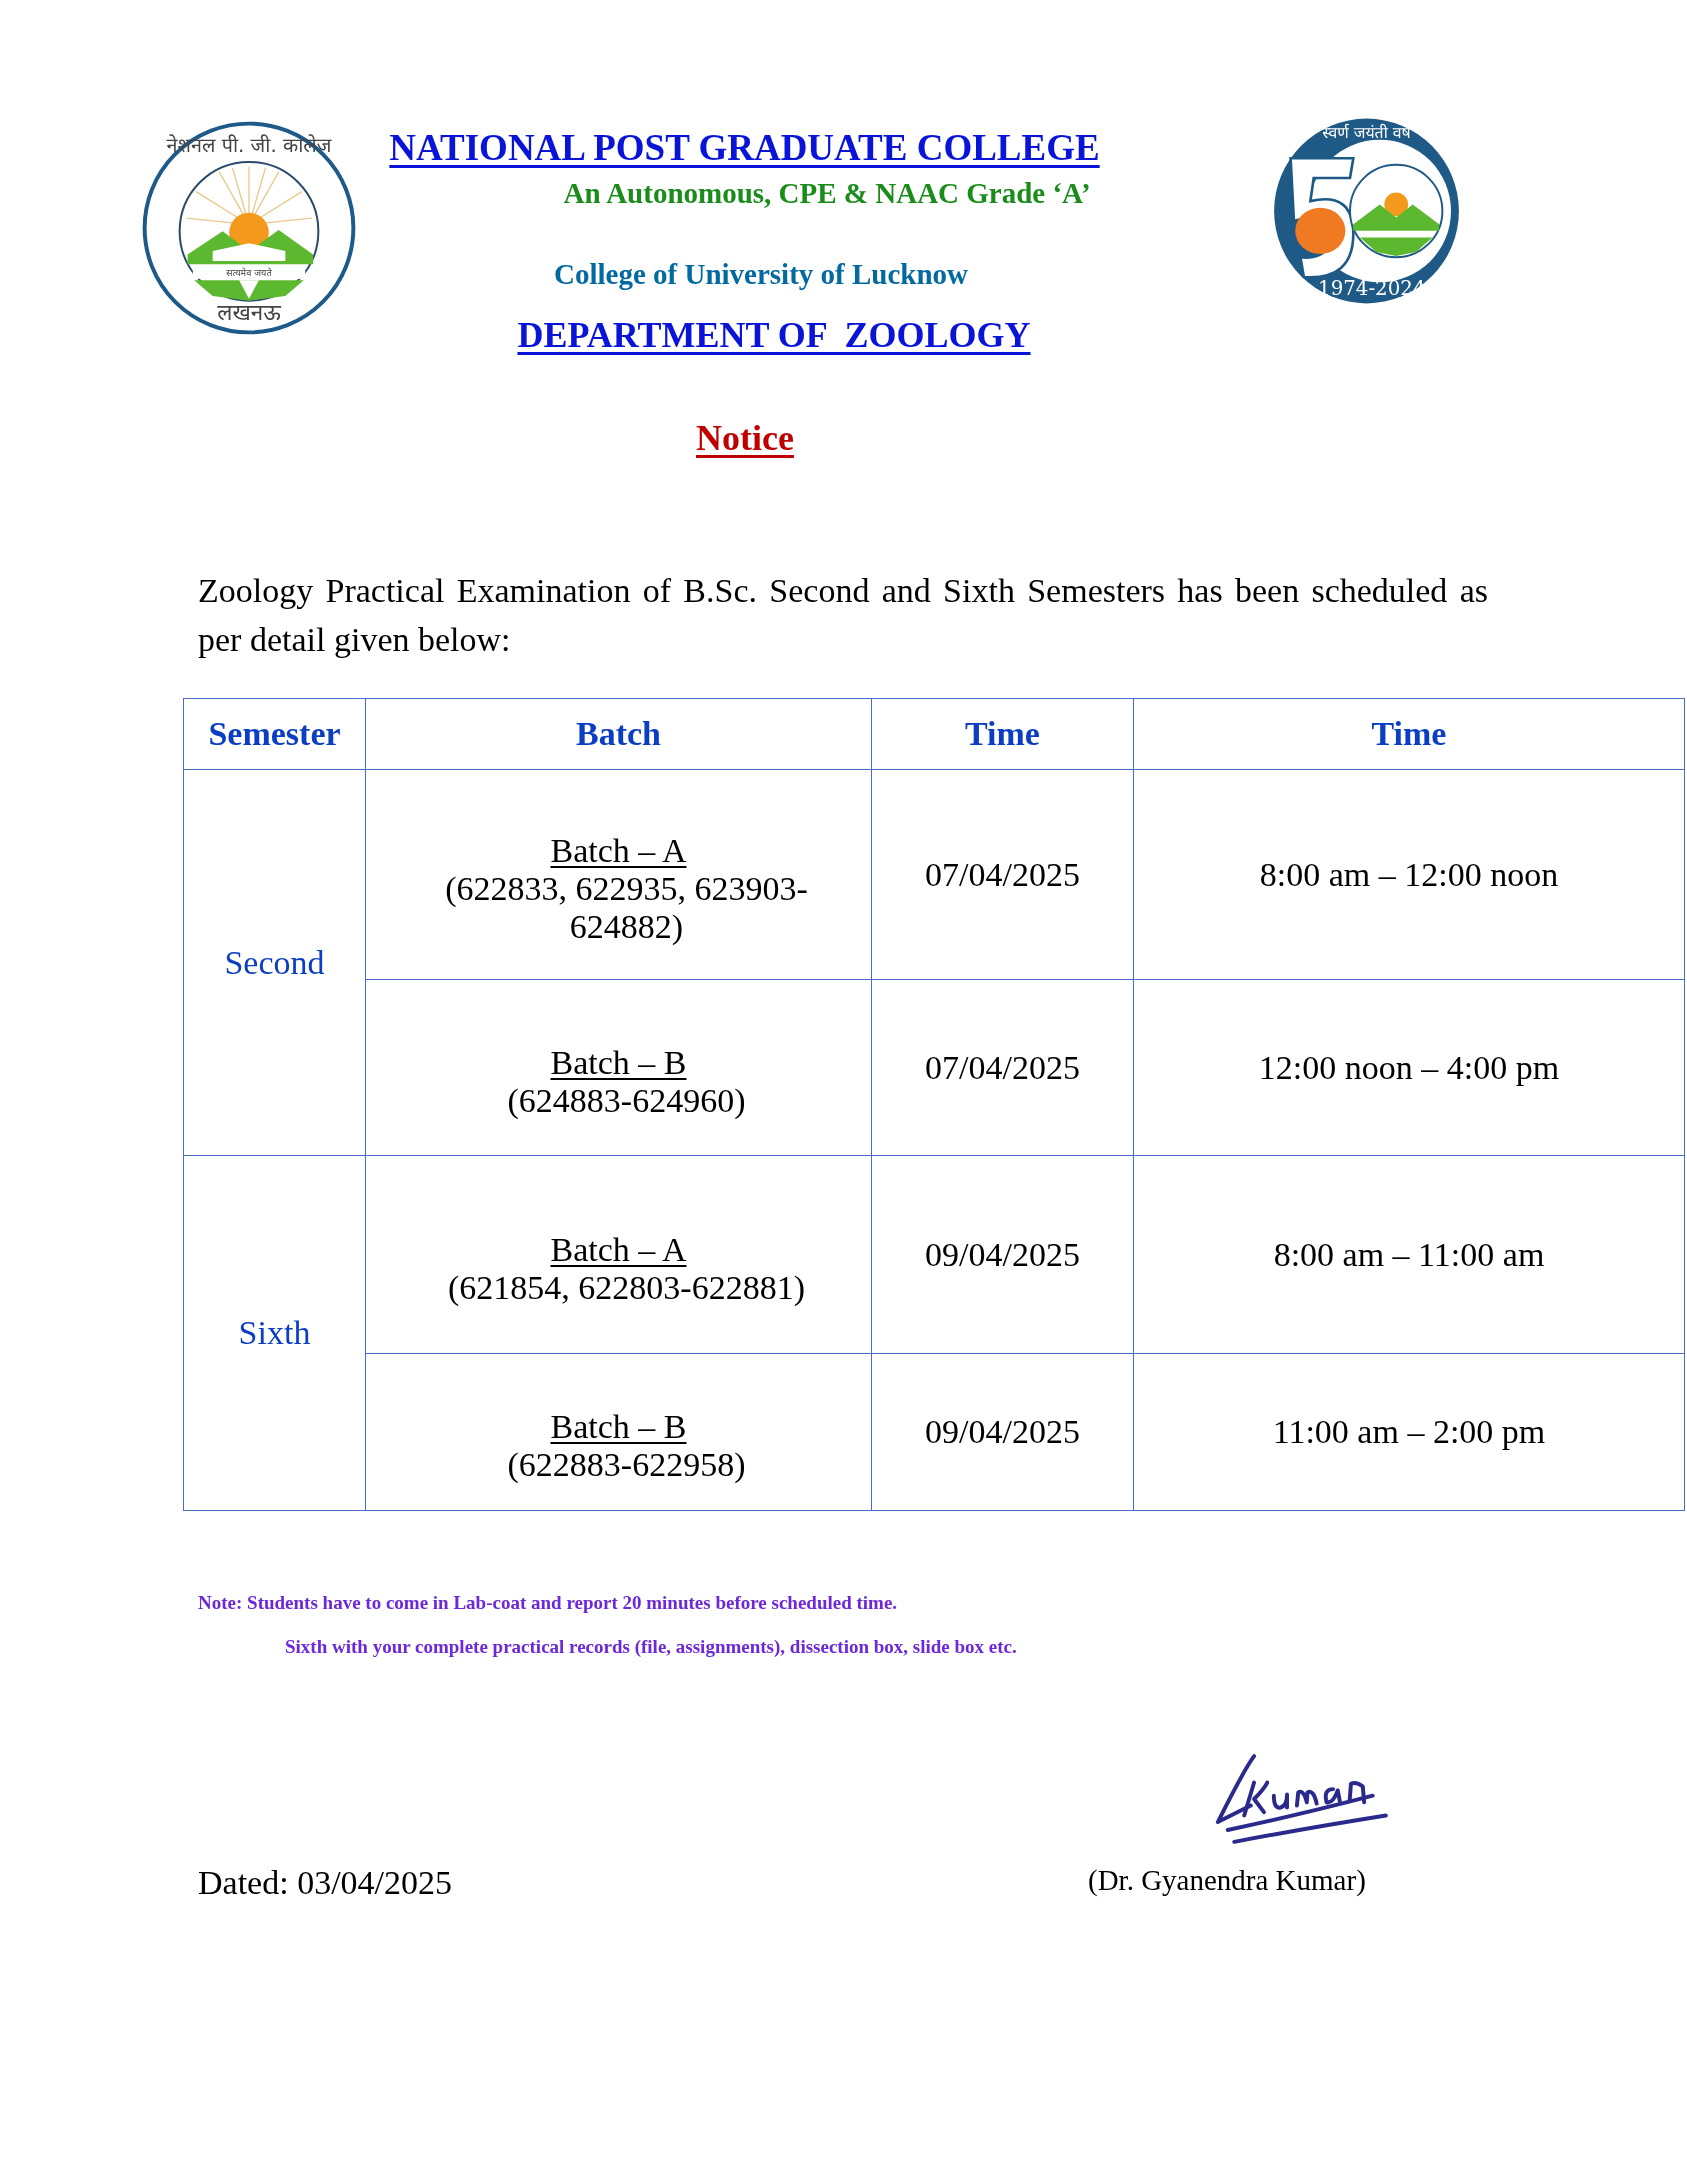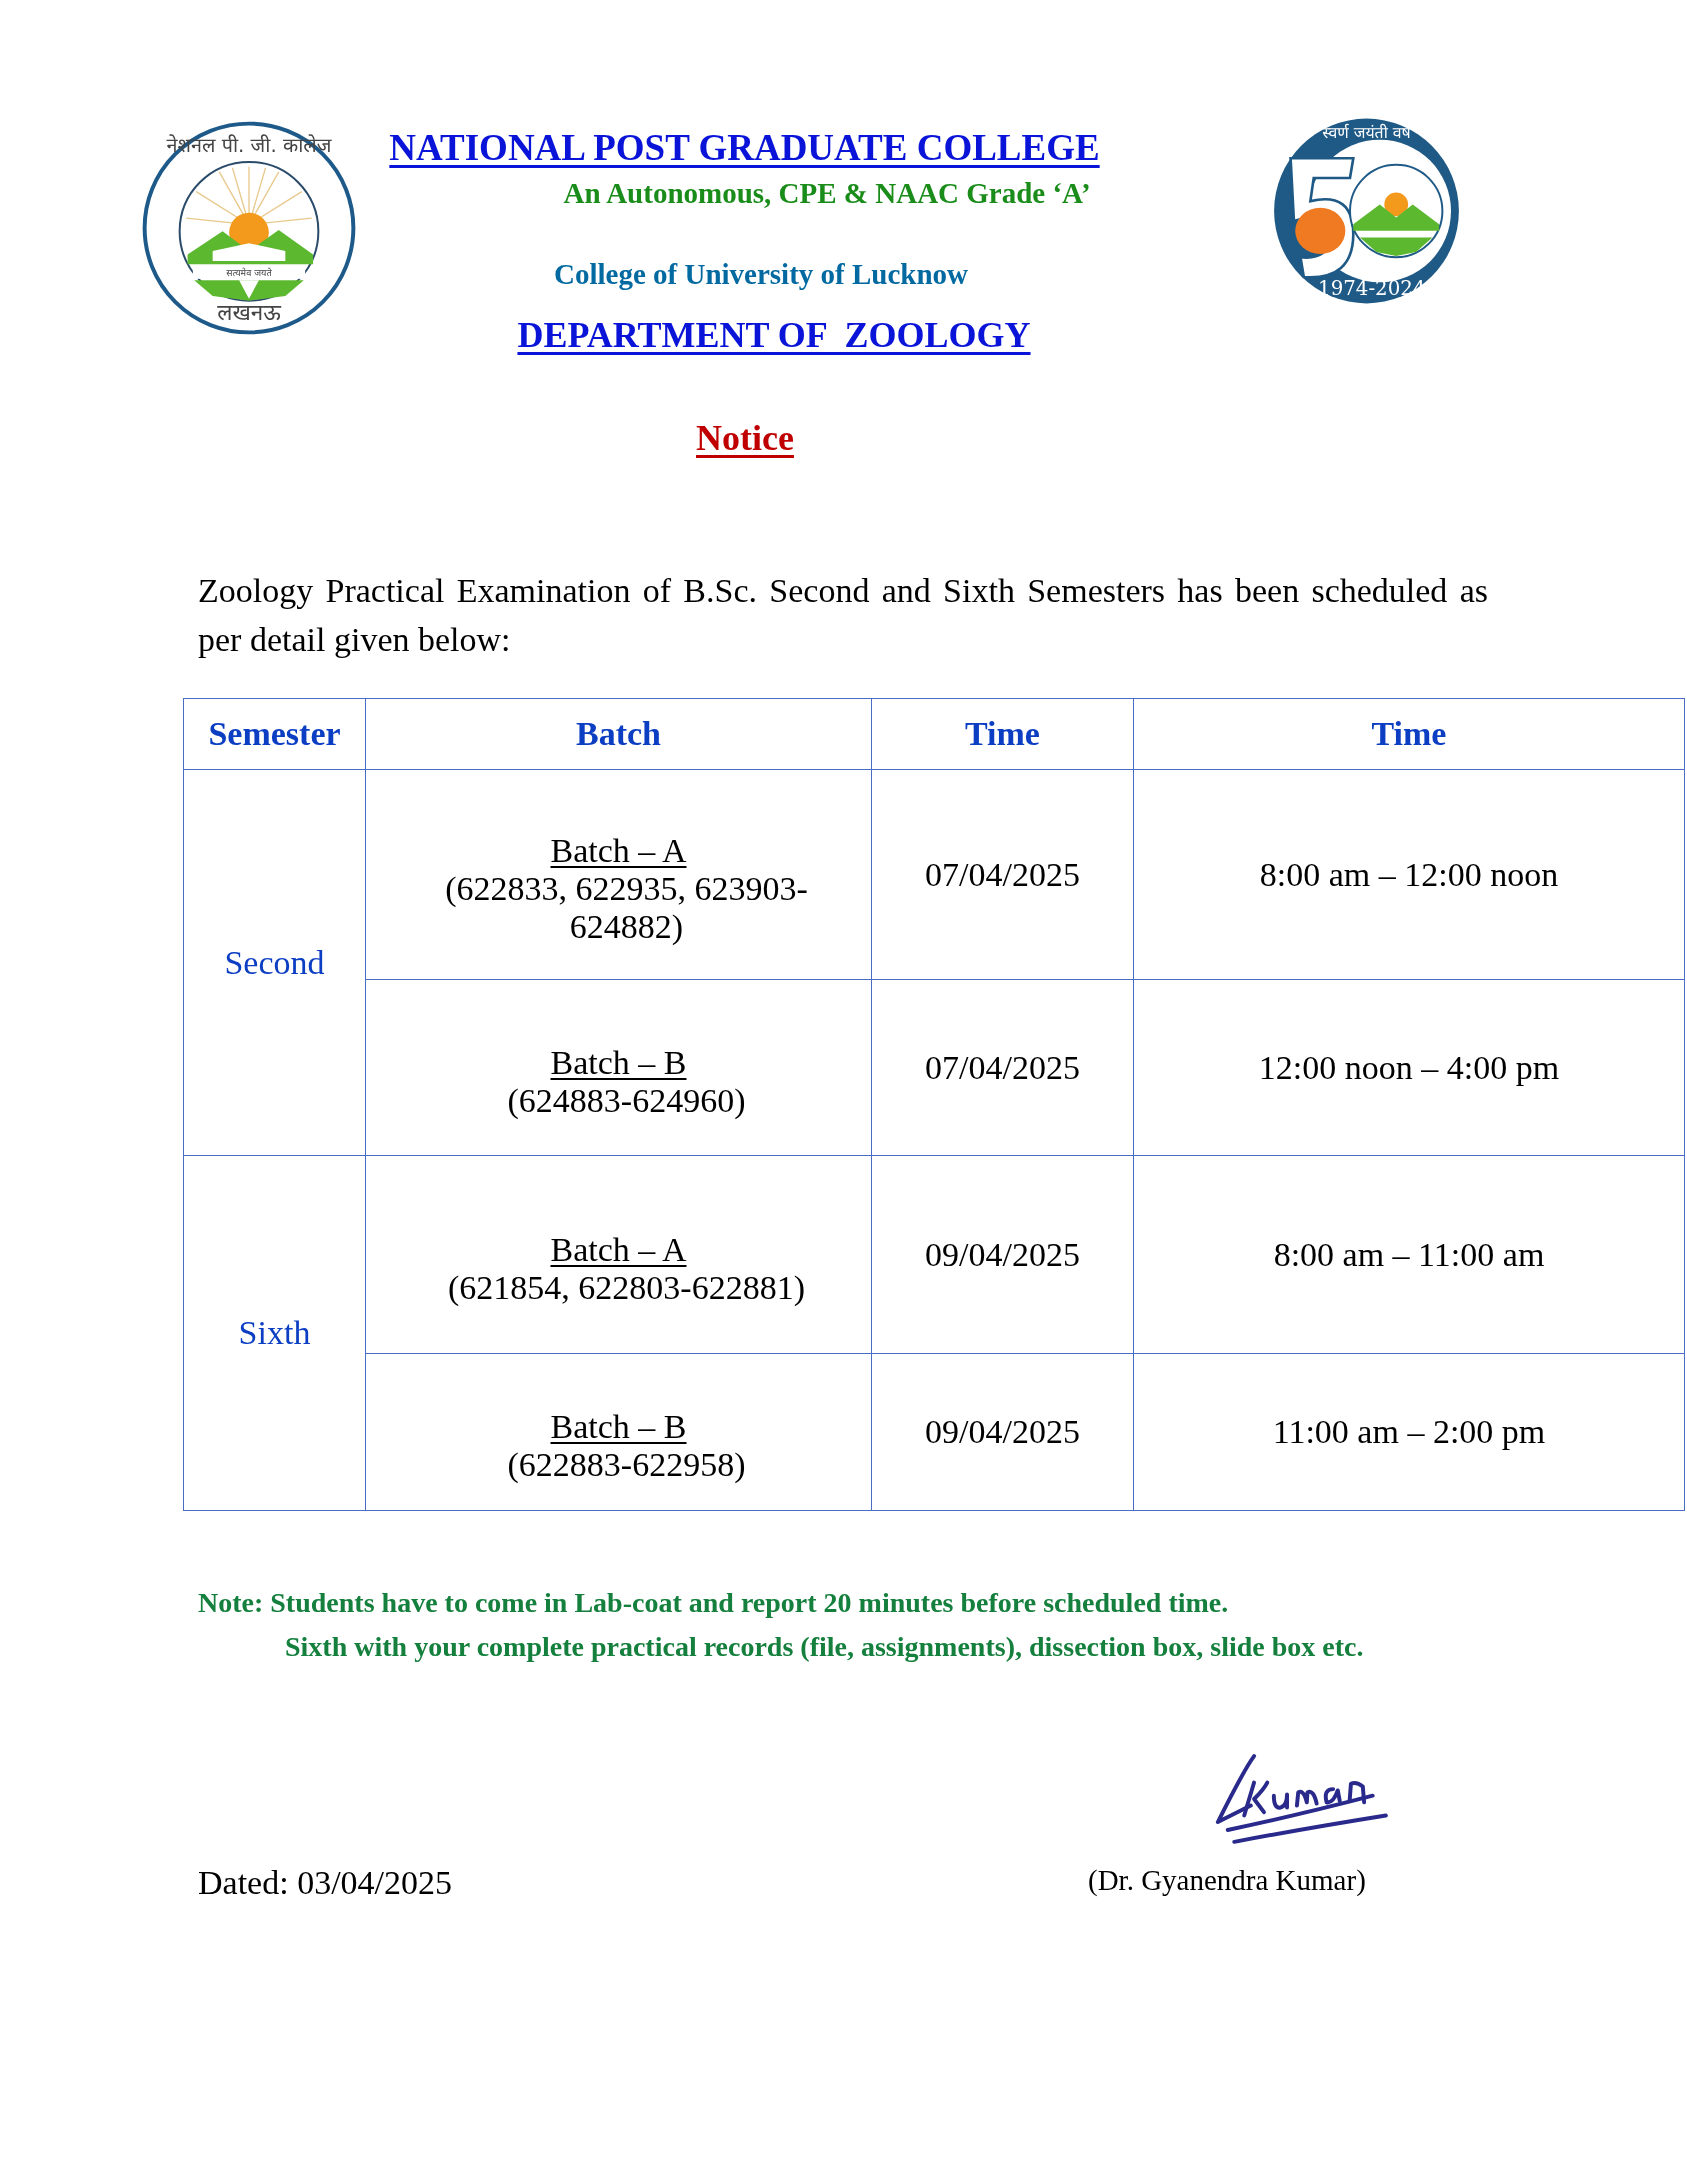--- a/index.html
+++ b/index.html
@@ -31,21 +31,21 @@
   .col-batch { width: 503px; }
   .col-date { width: 259px; }
   .sem-cell { color: #0b3ec3; }
   .batch-label { text-decoration: underline; text-decoration-thickness: 2px; text-underline-offset: 4px; display: block; margin-top: 28px; }
   .batch-range { display: block; line-height: 38px; padding-left: 16px; }
   tr.r1 td { height: 207px; }
   tr.r2 td { height: 173px; }
   tr.r3 td { height: 195px; }
   tr.r4 td { height: 154px; }
 
-  .note { left: 198px; width: 1290px; top: 1581px; font-size: 28px; font-weight: bold; color: #15803d; line-height: 44px; text-align: justify; }
+  .note { left: 198px; width: 1290px; top: 1581px; font-size: 19px; font-weight: bold; color: #6d28d9; line-height: 44px; text-align: justify; }
   .note-indent { padding-left: 87px; display: block; }
   .note-label { }
 
   .signature { left: 1191px; top: 1743px; width: 225px; height: 112px; }
   .dated { left: 198px; top: 1864px; font-size: 34px; }
   .signatory { left: 1088px; top: 1864px; font-size: 29px; }
 </style>
 </head>
 <body>
 

